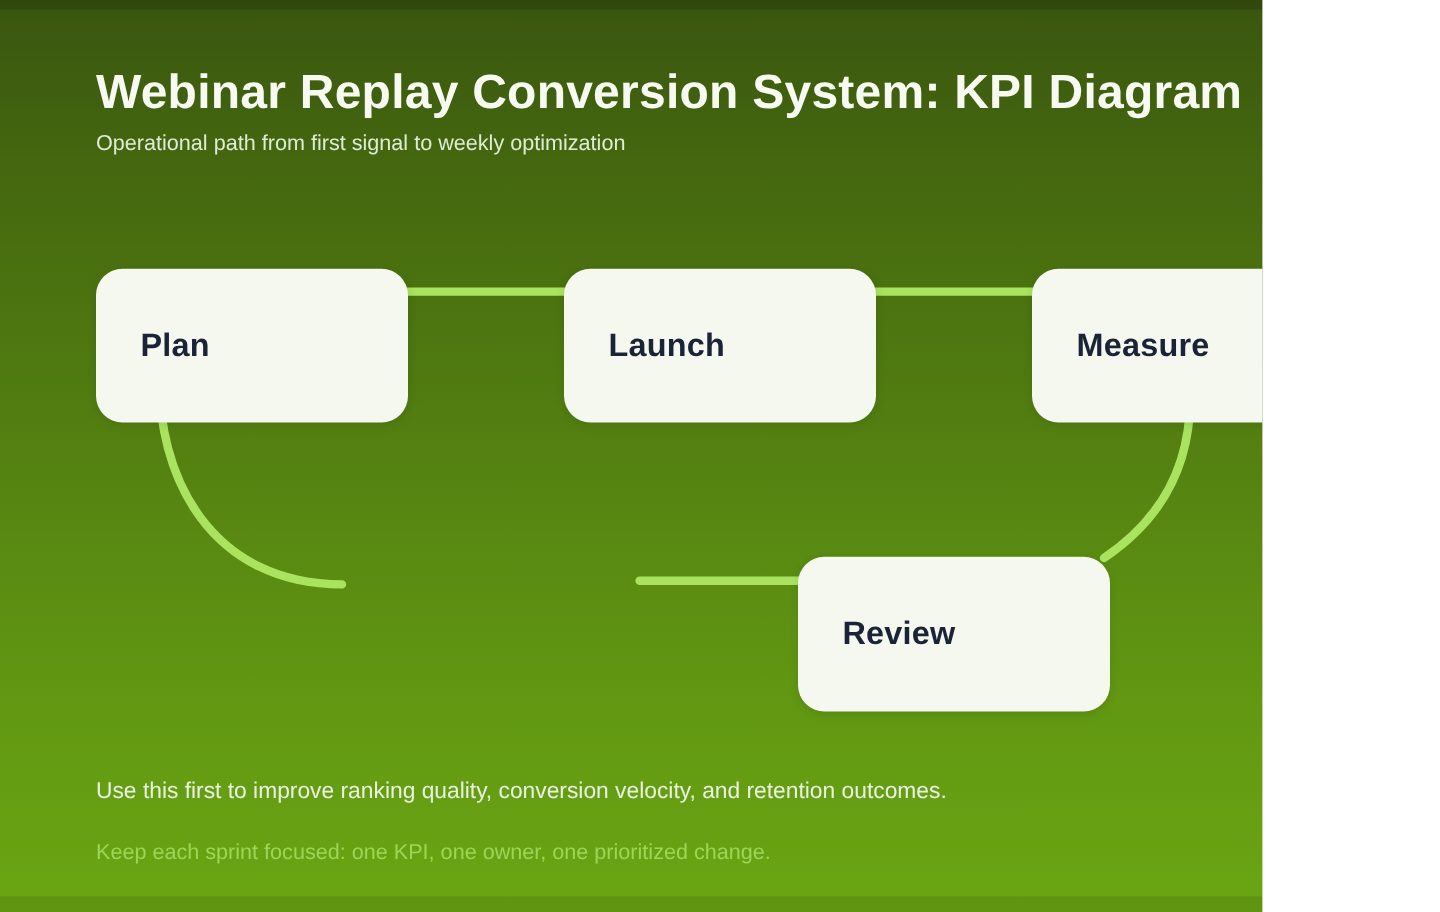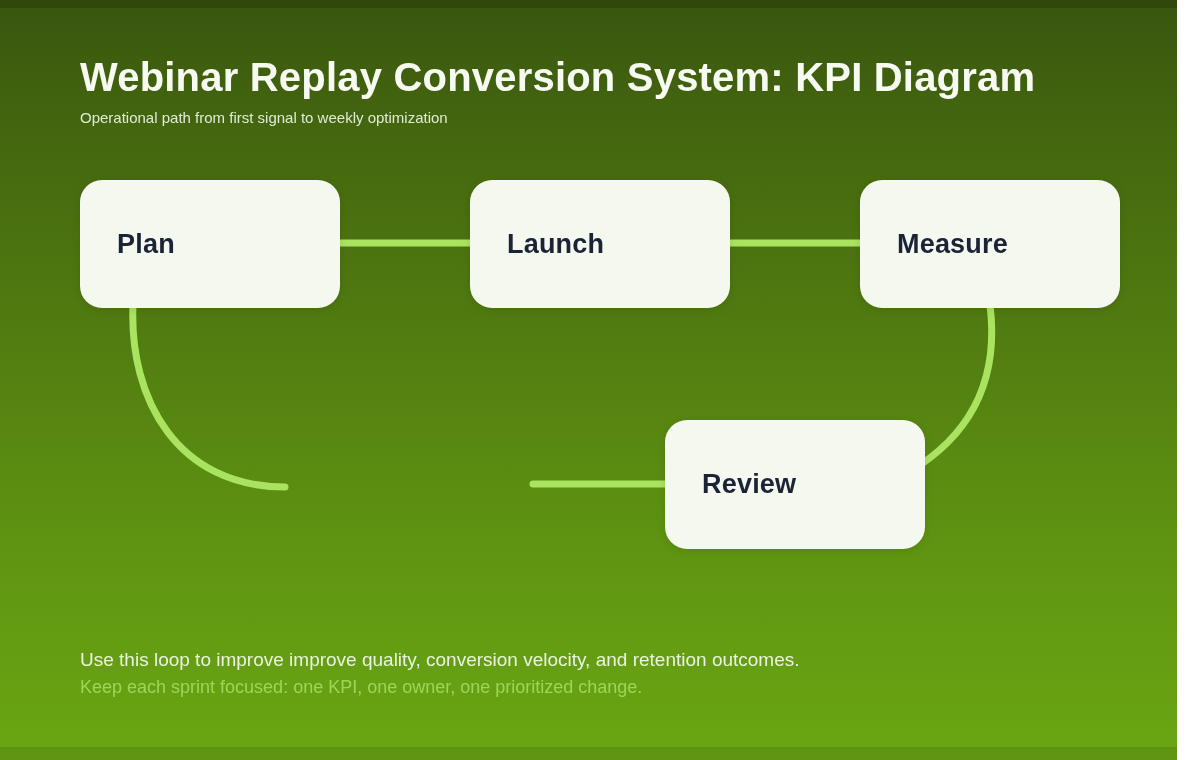--- a/index.html
+++ b/index.html
@@ -7,21 +7,21 @@
     padding: 0;
   }
   body {
     width: 1200px;
     height: 760px;
     font-family: "Liberation Sans", sans-serif;
     overflow: hidden;
   }
   .stage {
     position: relative;
-    width: 1177px;
+    width: 1052px;
     height: 760px;
     background: linear-gradient(180deg,
       #3a560f 0%,
       #44670f 18%,
       #527e11 46%,
       #619712 76%,
       #6aa613 100%);
     overflow: hidden;
   }
   .edge {
@@ -42,21 +42,21 @@
     line-height: 1.05;
     font-weight: 700;
     color: #f6faf1;
     letter-spacing: 0.2px;
   }
   .page-subtitle {
     position: absolute;
     left: 80px;
     top: 109px;
     margin: 0;
-    font-size: 15px;
+    font-size: 18px;
     font-weight: 400;
     color: #dfecd4;
   }
 
   .connectors {
     position: absolute;
     left: 0;
     top: 0;
     width: 1200px;
     height: 760px;
@@ -73,20 +73,21 @@
   .node {
     position: absolute;
     width: 260px;
     height: 128px;
     background: #f4f8ef;
     border-radius: 22px;
     box-shadow: 0 2px 8px rgba(0,0,0,0.10);
     display: flex;
     align-items: center;
     z-index: 2;
+    margin-top: 44px;
   }
   .node .node-label {
     padding-left: 37px;
     font-size: 27px;
     font-weight: 700;
     color: #1b2336;
     letter-spacing: 0.2px;
   }
   .node-plan    { left: 80px;  top: 180px; }
   .node-launch  { left: 470px; top: 180px; }
@@ -98,21 +99,21 @@
     position: absolute;
     left: 80px;
     top: 649px;
     margin: 0;
     font-size: 19px;
     color: #e9f3e0;
   }
   .footer-line-2 {
     position: absolute;
     left: 80px;
-    top: 677px;
+    top: 700px;
     margin: 0;
     font-size: 18px;
     color: #9cd659;
   }
 </style>
 </head>
 <body>
 
 <div class="stage">
 
@@ -140,19 +141,19 @@
 
   <div class="node node-measure">
     <span class="node-label">Measure</span>
   </div>
 
 
   <div class="node node-review">
     <span class="node-label">Review</span>
   </div>
 
-  <p class="footer-line-1">Use this loop to improve improve quality, conversion velocity, and retention outcomes.</p>
+  <p class="footer-line-1">Use this first to improve ranking quality, conversion velocity, and retention outcomes.</p>
 
   <p class="footer-line-2">Keep each sprint focused: one KPI, one owner, one prioritized change.</p>
 
   <div class="edge bottom"></div>
 
 </div>
 
 </body></html>

